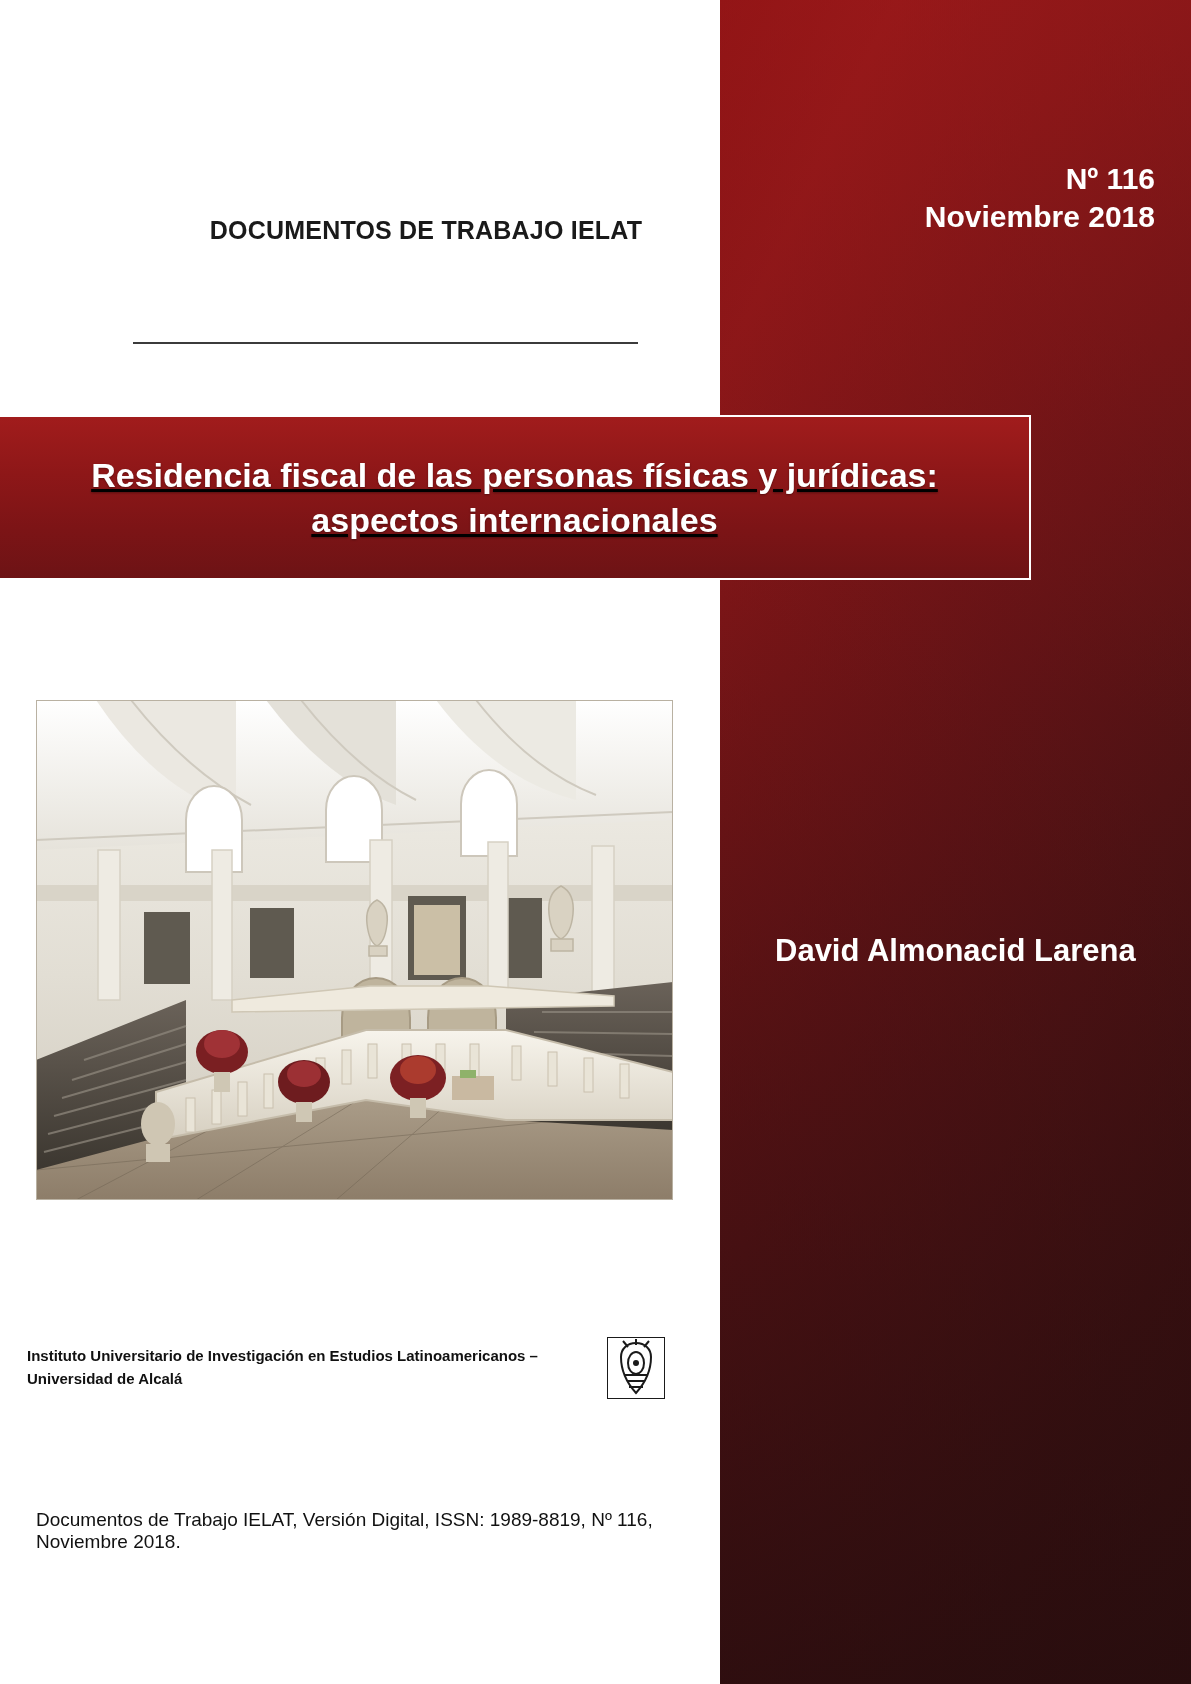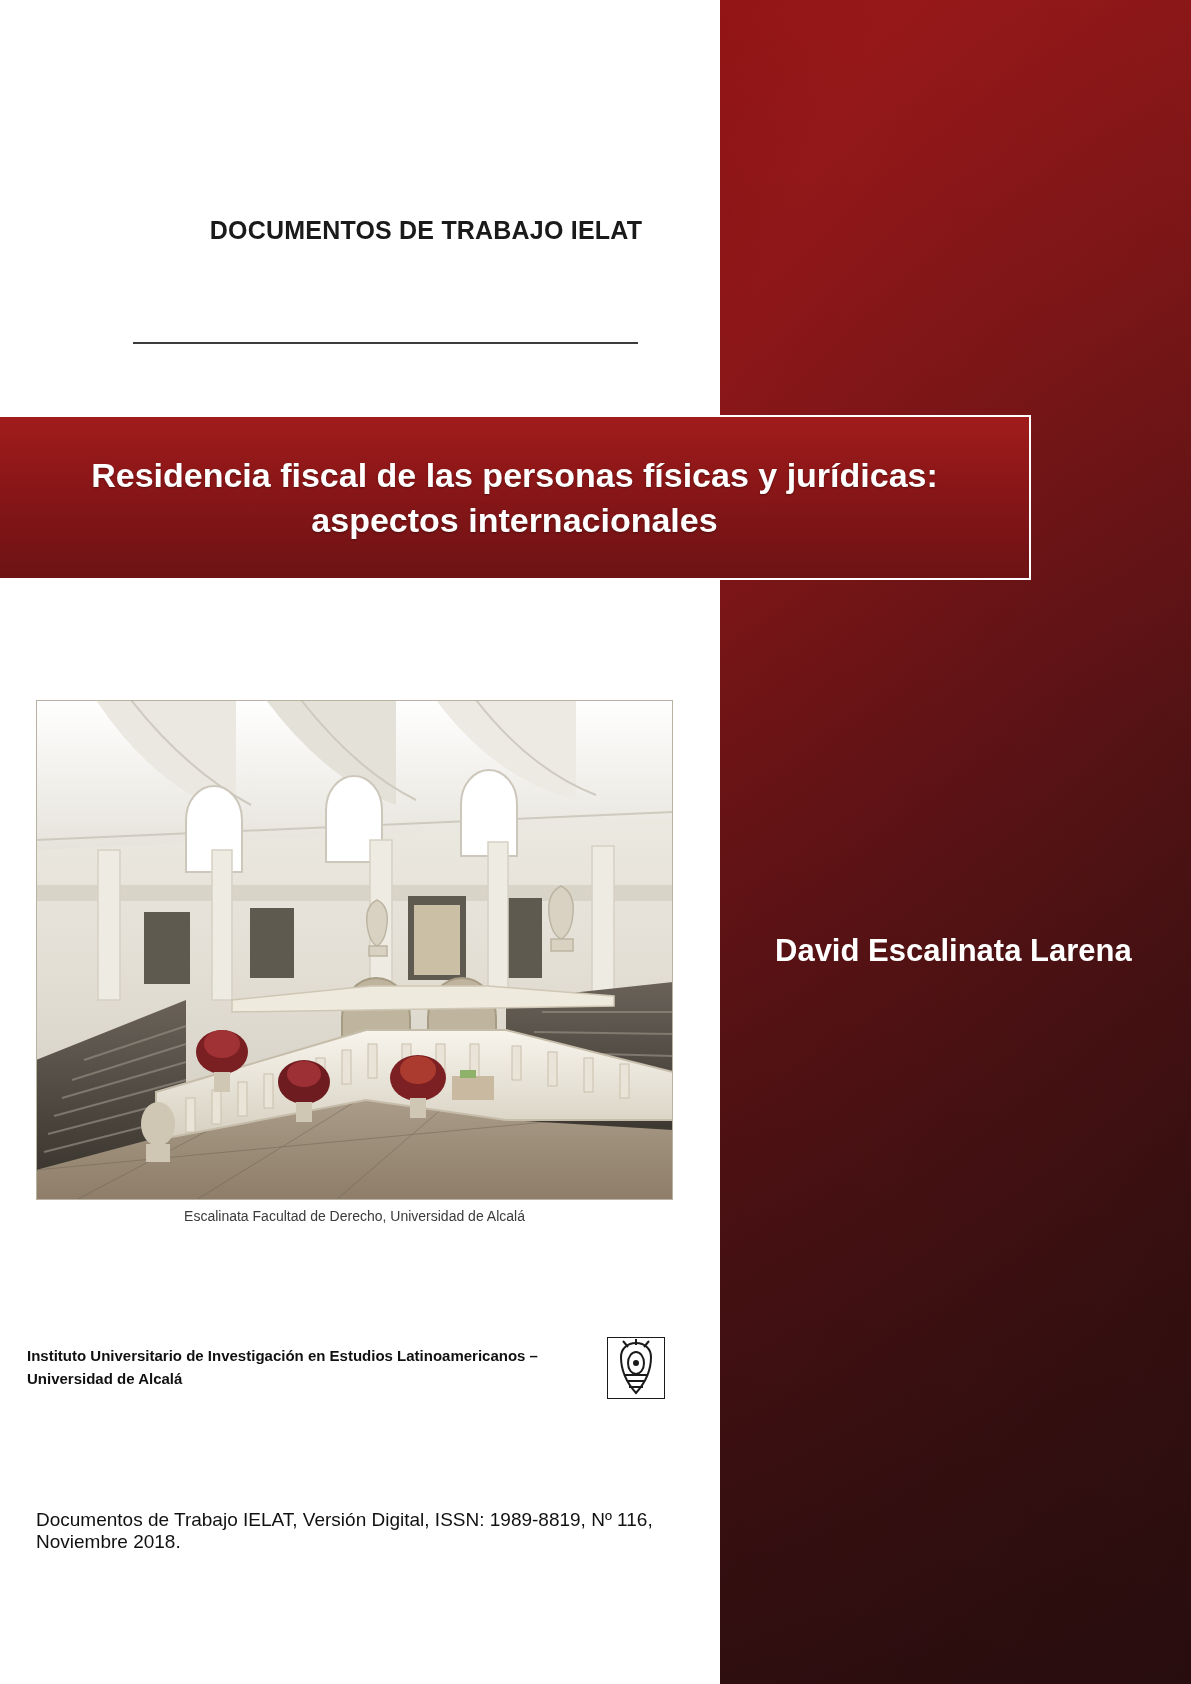--- a/index.html
+++ b/index.html
@@ -75,20 +75,21 @@
     width: 1031px;
     height: 165px;
     background: linear-gradient(180deg, #a11c1c 0%, #8e1718 35%, #7c1416 70%, #6d1315 100%);
     border: 2px solid #ffffff;
     border-left: none;
     box-sizing: border-box;
     display: flex;
     align-items: center;
     justify-content: center;
     z-index: 6;
+    text-decoration: underline;
   }
   .title-banner-text {
     color: #ffffff;
     font-weight: bold;
     font-size: 34px;
     line-height: 1.32;
     text-align: center;
     width: 96%;
     text-shadow: 0 1px 2px rgba(0,0,0,0.35);
   }
@@ -166,20 +167,24 @@
 <body>
 
 <div class="page">
 
   <div class="right-panel"></div>
 
   <div class="doc-title-small">DOCUMENTOS DE TRABAJO IELAT</div>
 
   <div class="rule"></div>
 
+  <div class="issue-block">
+    <div>Nº 116</div>
+    <div>Noviembre 2018</div>
+  </div>
 
   <div class="title-banner">
     <div class="title-banner-text">Residencia fiscal de las personas físicas y jurídicas: aspectos internacionales</div>
   </div>
 
   <div class="photo-wrap">
     <div class="photo">
       <svg viewBox="0 0 637 500" width="637" height="500" preserveAspectRatio="none">
         <defs>
           <linearGradient id="wallG" x1="0" y1="0" x2="0" y2="1">
@@ -326,23 +331,22 @@
         </g>
 
         <rect x="416" y="376" width="42" height="24" fill="#c9b9a1"></rect>
         <rect x="424" y="370" width="16" height="8" fill="#8fb26a"></rect>
 
         <rect x="0" y="0" width="637" height="500" fill="none" stroke="#b9b1a2" stroke-width="2"></rect>
       </svg>
     </div>
   </div>
 
-  <div class="caption">Escalinata Facultad de Derecho, Universidad de Alcalá</div>
-
-  <div class="author">David Escalinata Larena</div>
+
+  <div class="author">David Almonacid Larena</div>
 
   <div class="institute">Instituto Universitario de Investigación en Estudios Latinoamericanos – Universidad de Alcalá</div>
 
   <div class="crest">
     <svg viewBox="0 0 58 62" width="58" height="62">
       <rect x="0" y="0" width="58" height="62" fill="#ffffff" stroke="#1a1a1a" stroke-width="2"></rect>
       <path d="M29,6 C20,6 14,12 14,20 C14,34 20,46 29,56 C38,46 44,34 44,20 C44,12 38,6 29,6 Z" fill="none" stroke="#1a1a1a" stroke-width="2"></path>
       <ellipse cx="29" cy="26" rx="8" ry="11" fill="none" stroke="#1a1a1a" stroke-width="2"></ellipse>
       <path d="M21,10 L16,4 M37,10 L42,4 M29,8 L29,2" stroke="#1a1a1a" stroke-width="2"></path>
       <path d="M18,38 L40,38 M20,44 L38,44 M22,50 L36,50" stroke="#1a1a1a" stroke-width="2"></path>

